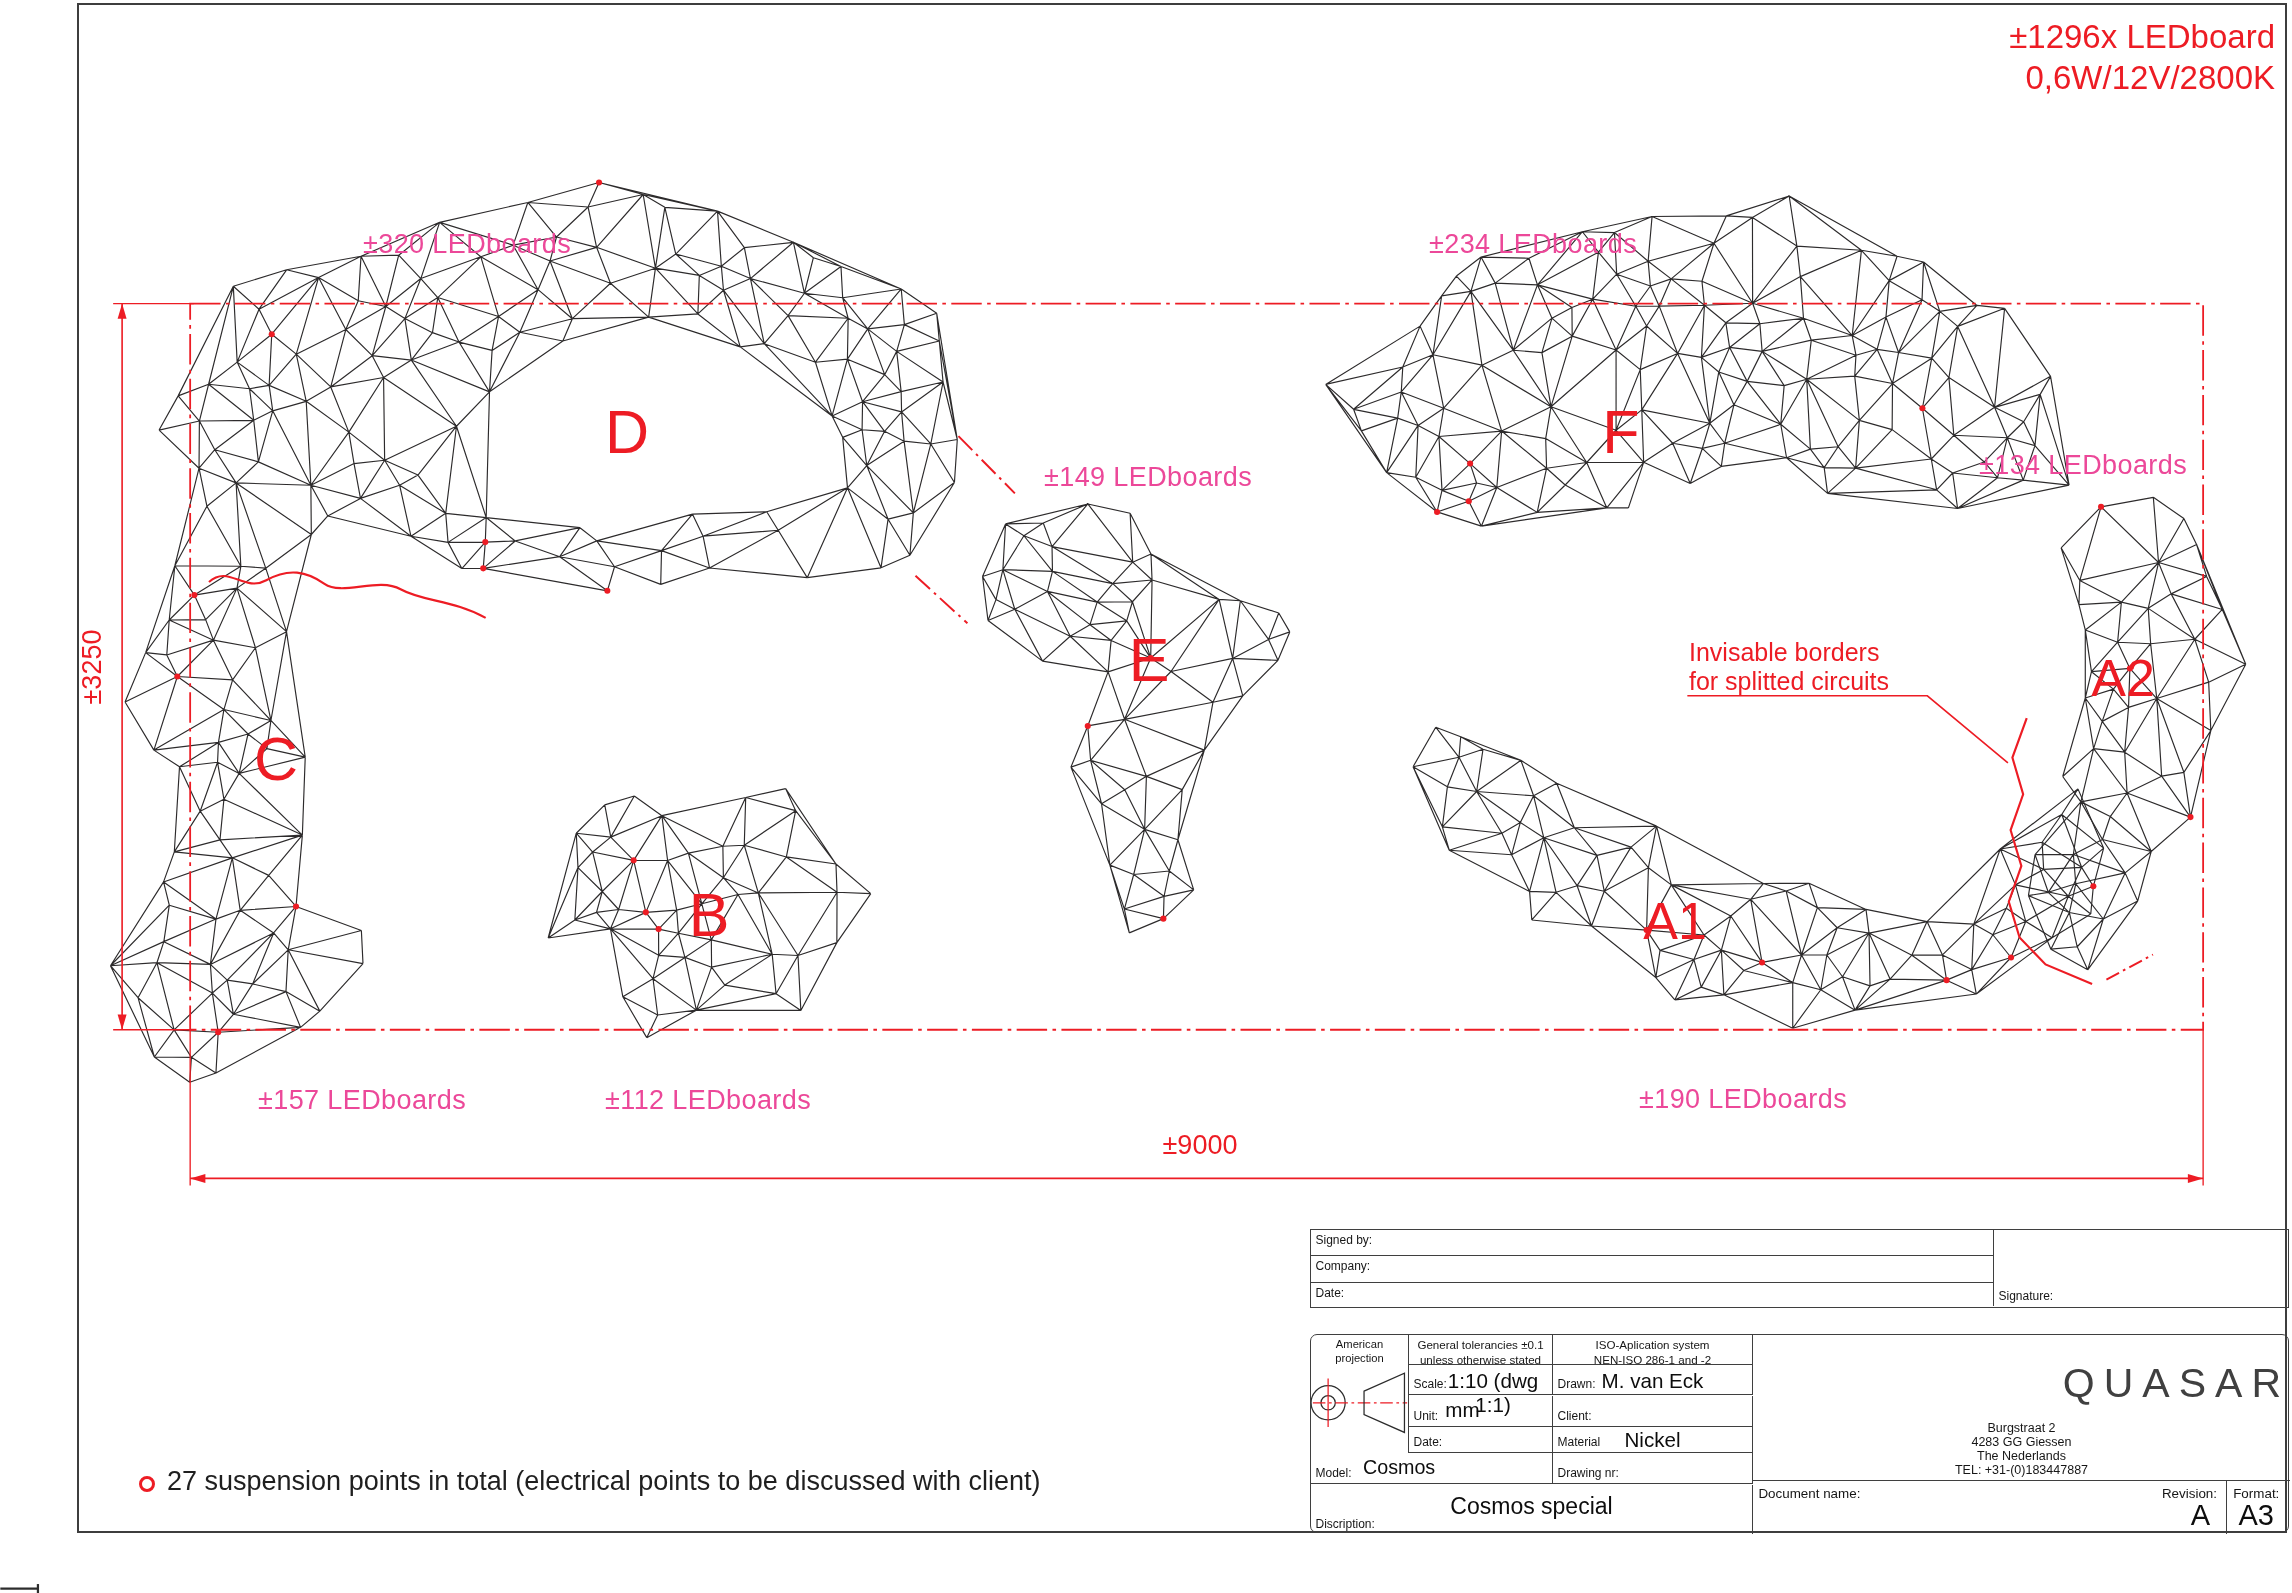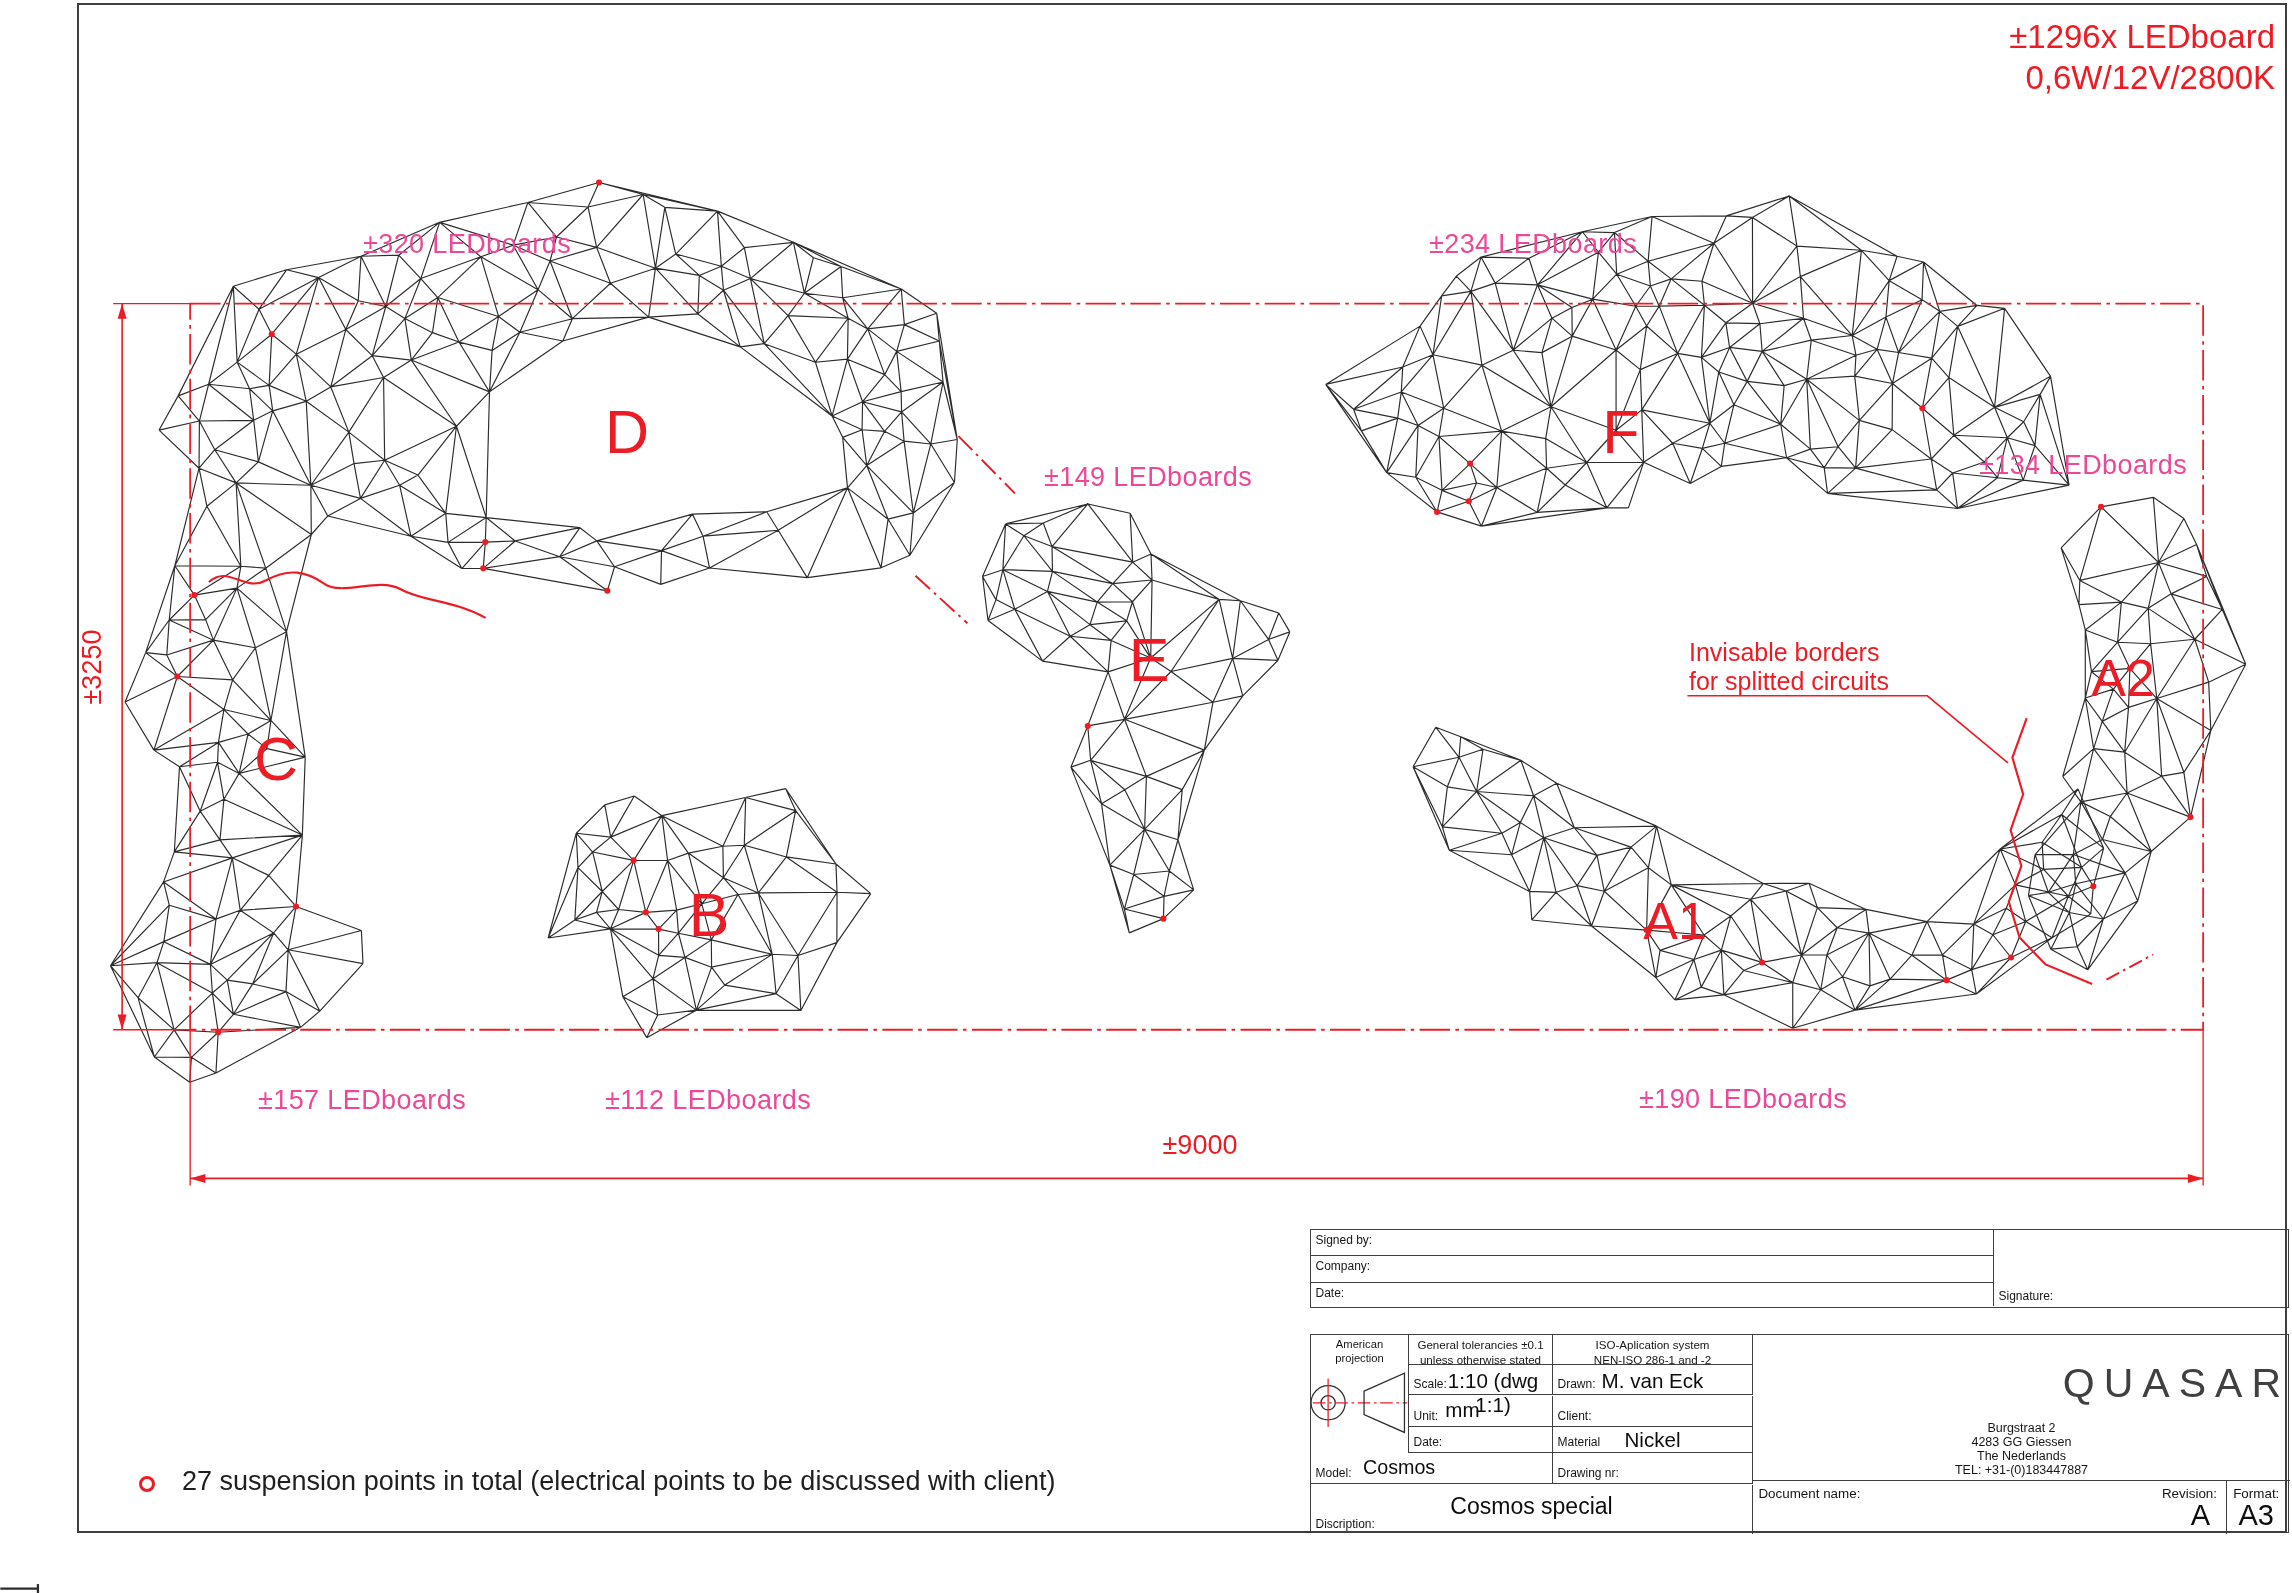--- a/index.html
+++ b/index.html
@@ -12,27 +12,27 @@
   .count-lbl{font-size:27px;color:#ec4899;letter-spacing:0.4px;}
   .letter-lbl{font-size:61px;color:#ed1c24;transform:translate(-50%,-50%);}
   .letter-sm{font-size:52px;}
   .note{position:absolute;right:18px;top:16px;text-align:right;font-size:33px;
         line-height:1.25;color:#ed1c24;}
   .dim-v{position:absolute;left:92px;top:667px;transform:translate(-50%,-50%) rotate(-90deg);
          font-size:27px;color:#ed1c24;}
   .dim-h{position:absolute;left:1200px;top:1161px;transform:translate(-50%,-100%);
          font-size:27px;color:#ed1c24;}
   .annot{position:absolute;left:1689px;top:638px;font-size:25px;line-height:1.15;color:#ed1c24;}
-  .footer-note{position:absolute;left:167px;top:1466px;font-size:27px;color:#1f1f1f;margin-left:15px;}
+  .footer-note{position:absolute;left:167px;top:1466px;font-size:27px;color:#1f1f1f;}
   .bullet{position:absolute;left:139px;top:1476px;width:9.9px;height:9.9px;border:3.1px solid #ed1c24;
           border-radius:50%;}
   
   .tb,.tb2{position:absolute;border:1.3px solid #3f3f3f;box-sizing:border-box;background:transparent;}
   .tb2{left:1310px;top:1229px;width:979px;height:79px;}
-  .tb{left:1310px;top:1334px;width:979px;height:199px;}
+  .tb{left:1310px;top:1334px;width:979px;height:199px;border-radius:7px;}
   .cell{position:absolute;box-sizing:border-box;}
   .br{border-right:1.3px solid #3f3f3f;}
   .bb{border-bottom:1.3px solid #3f3f3f;}
   .cl{position:absolute;font-size:12px;color:#161616;}
   .cl-tl{left:4.5px;top:2.7px;}
   .cl-bl{left:4.5px;bottom:2.7px;}
   .val{position:absolute;left:0;right:0;text-align:center;font-size:20.6px;color:#0d0d0d;}
   .hdr{width:100%;text-align:center;font-size:11.6px;line-height:1.3;padding-top:1.8px;color:#161616;}
   .quasar-logo{text-align:right;font-size:41px;font-weight:normal;letter-spacing:9px;
                color:#404040;padding-top:25px;}

